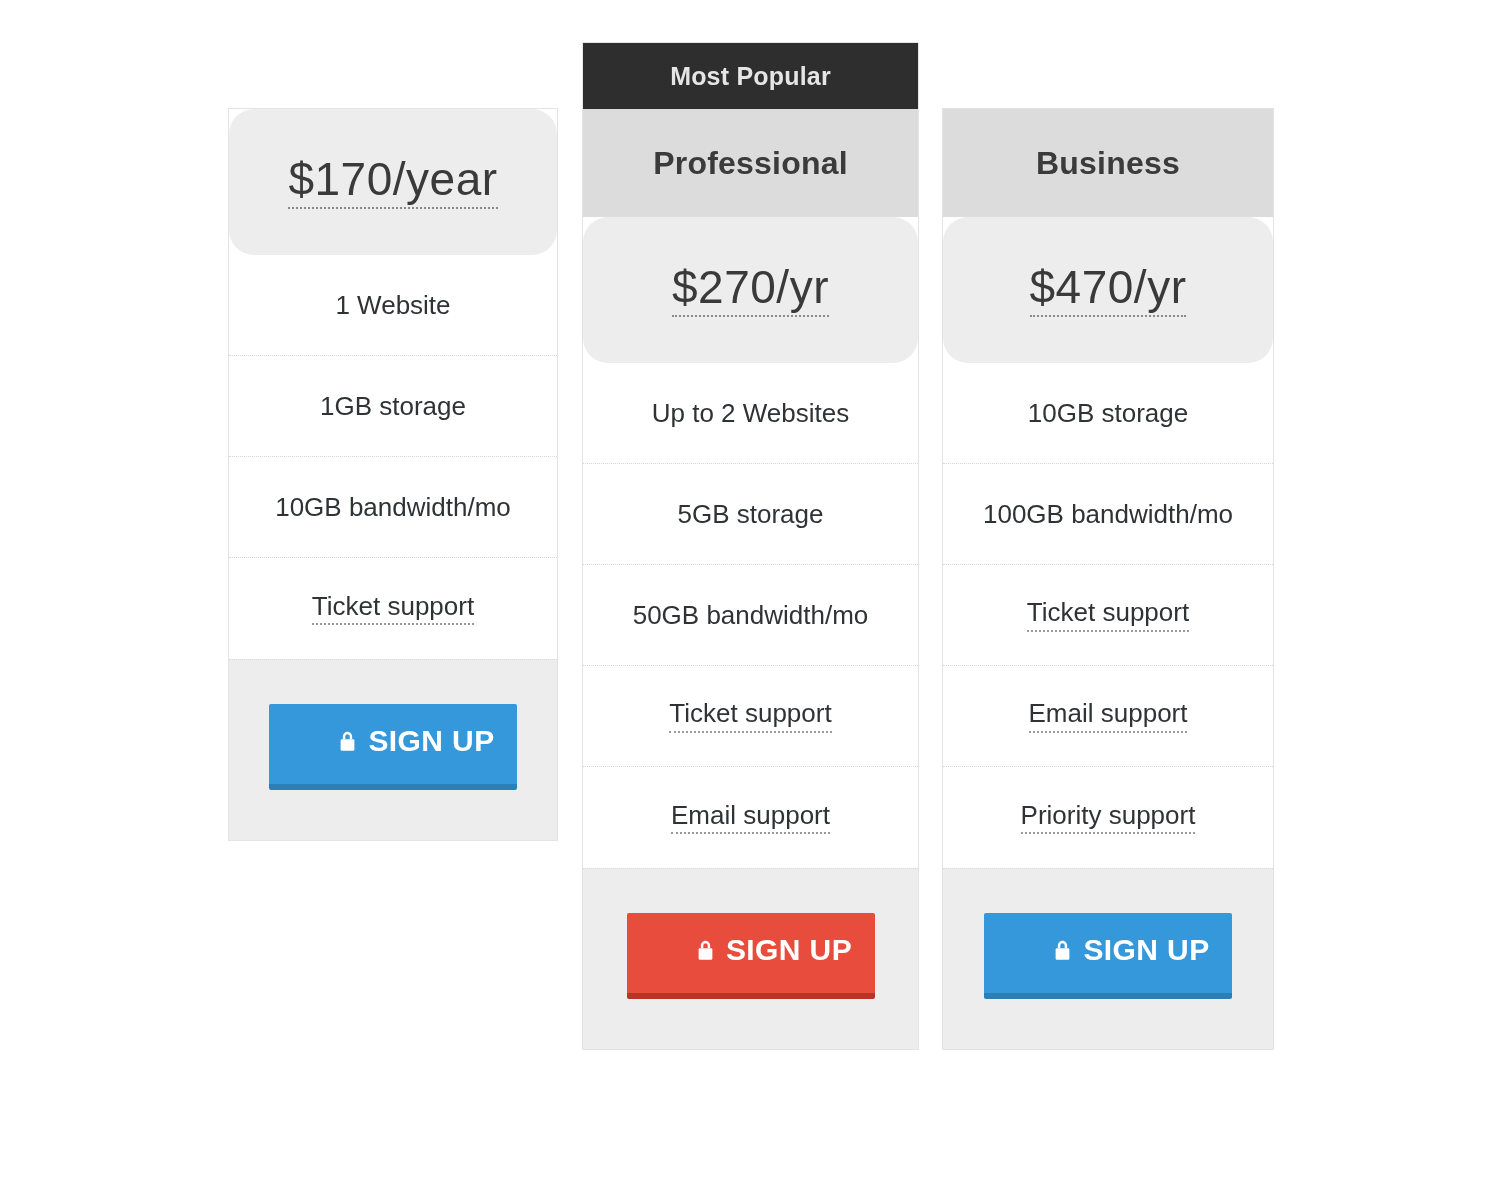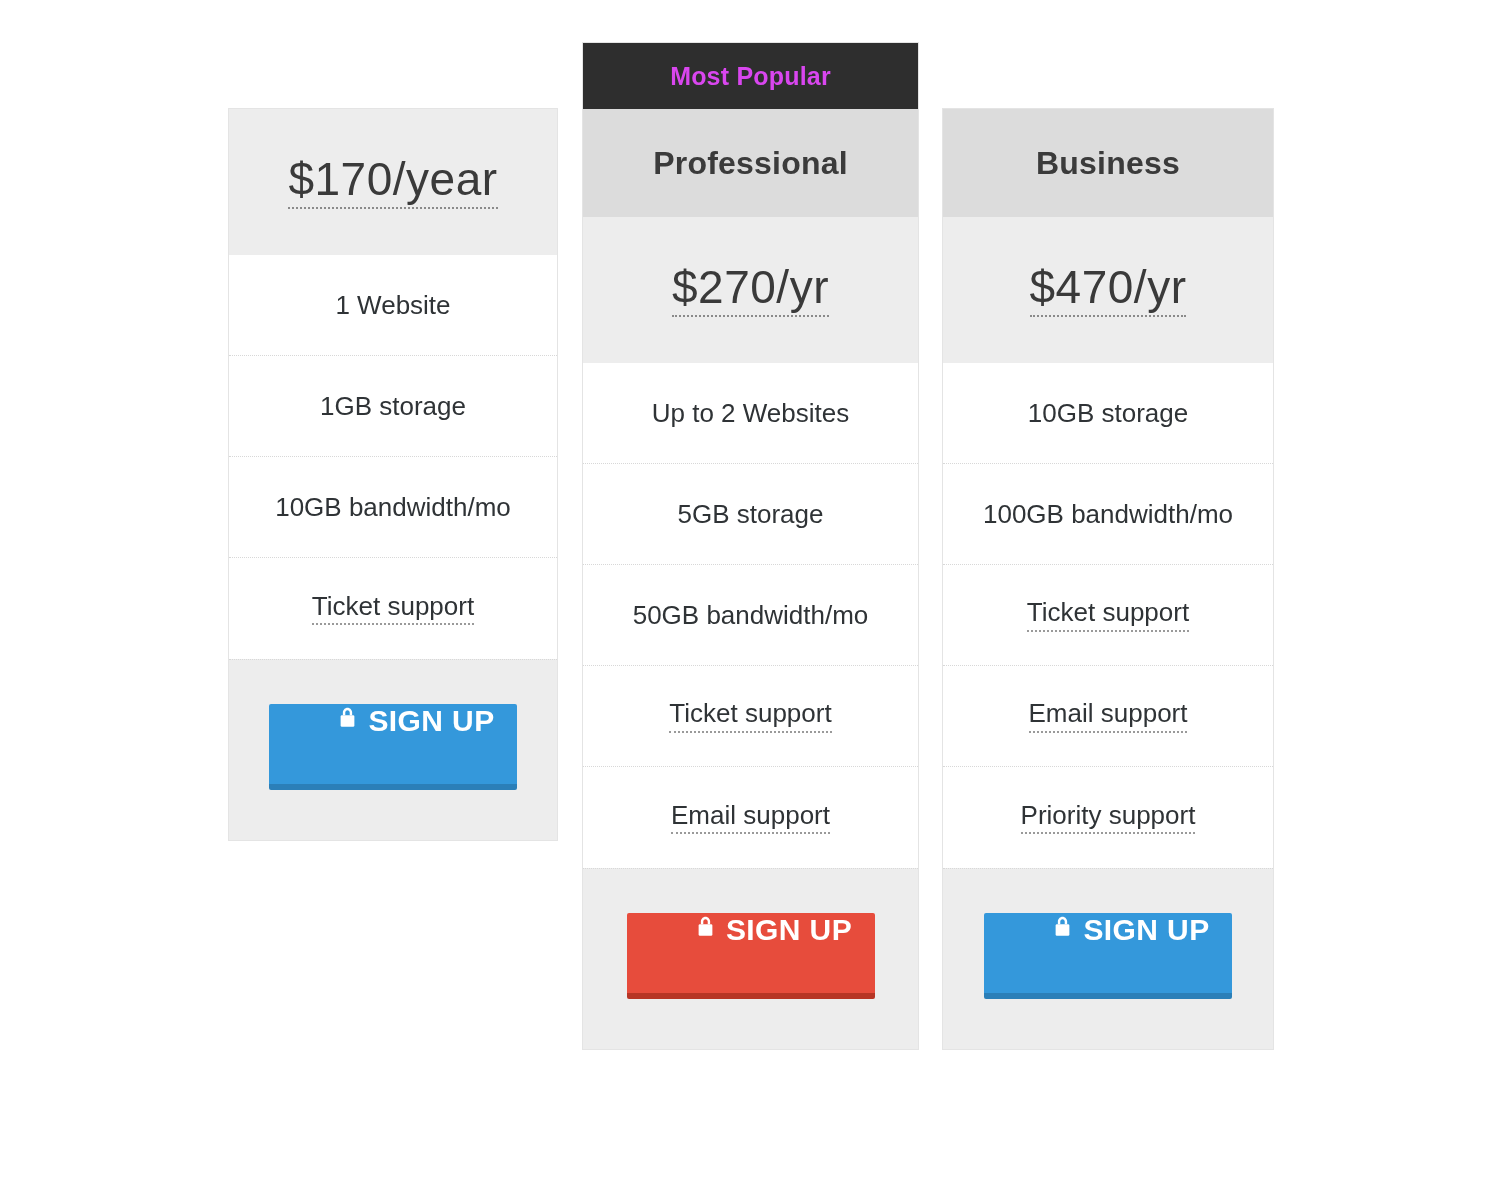--- a/index.html
+++ b/index.html
@@ -30,21 +30,21 @@
   }
 
   .plan-card.basic        { left: 228px;  top: 108px; width: 330px; }
   .plan-card.professional { left: 582px;  top: 42px;  width: 337px; }
   .plan-card.business     { left: 942px;  top: 108px; width: 332px; }
 
   
   .popular-ribbon {
     height: 66px;
     background: #2e2e2e;
-    color: #d946ef;
+    color: #e5e5e5;
     display: flex;
     align-items: center;
     justify-content: center;
     font-size: 25px;
     font-weight: bold;
     letter-spacing: 0.2px;
   }
 
   
   .plan-header {
@@ -59,20 +59,21 @@
     letter-spacing: 0.2px;
   }
 
   
   .plan-price-band {
     height: 146px;
     background: #ededed;
     display: flex;
     align-items: center;
     justify-content: center;
+    border-radius: 25px;
   }
 
   .plan-price {
     font-size: 46px;
     color: #3a3a3a;
     letter-spacing: 0.5px;
     border-bottom: 2px dotted #8a8a8a;
     padding-bottom: 4px;
     line-height: 1.05;
   }
@@ -109,20 +110,21 @@
     display: flex;
     align-items: center;
     justify-content: center;
     padding: 44px 0 50px 0;
   }
 
   .signup-button {
     border: none;
     cursor: pointer;
     display: inline-flex;
+    align-items: center;
     justify-content: center;
     gap: 9px;
     color: #ffffff;
     font-family: "Liberation Sans", sans-serif;
     font-size: 30px;
     font-weight: bold;
     letter-spacing: 0.4px;
     width: 248px;
     height: 86px;
     border-radius: 2px;

